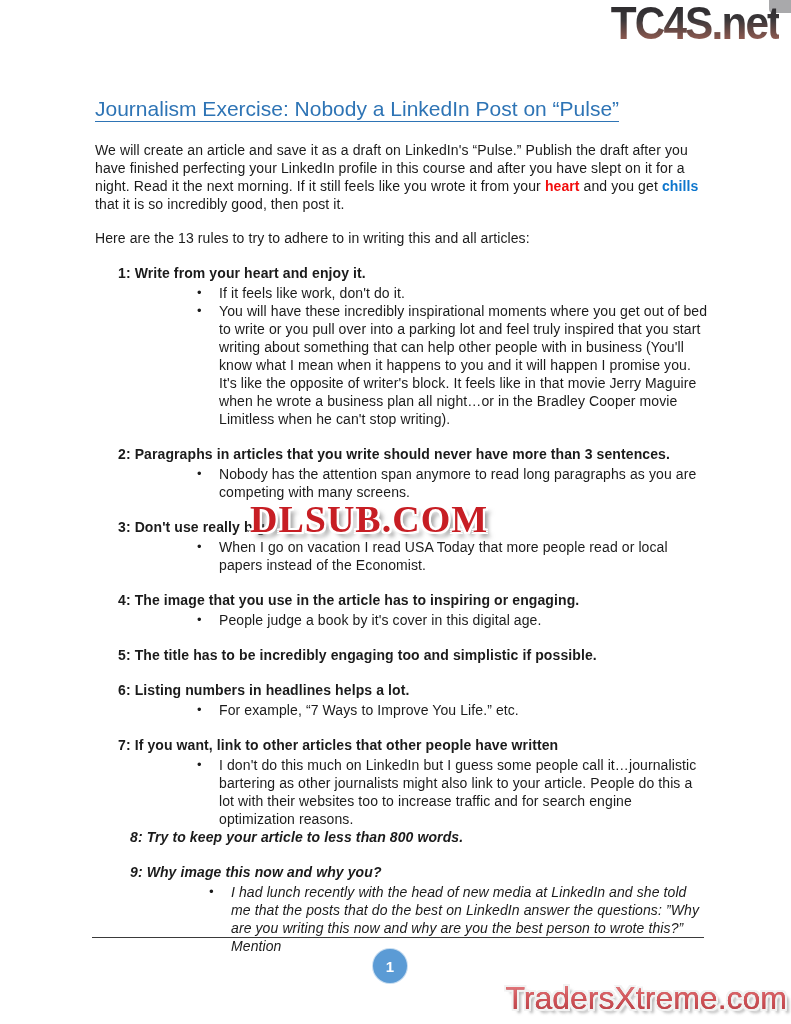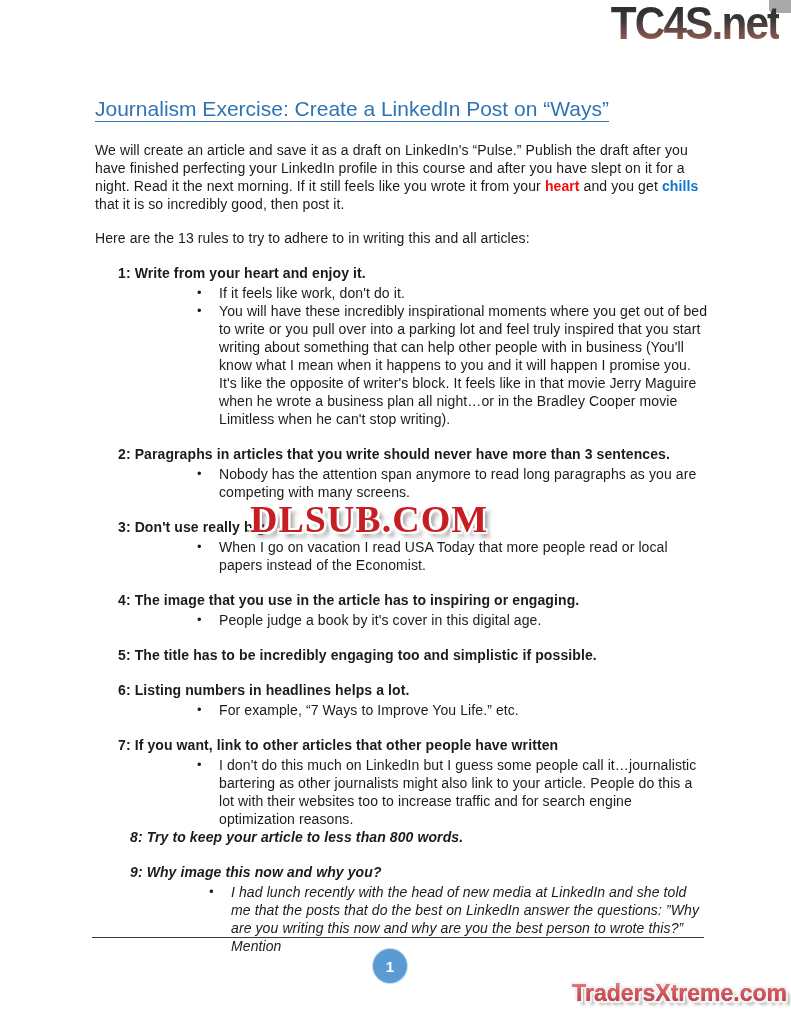--- a/index.html
+++ b/index.html
@@ -45,21 +45,21 @@
   }
   .footer-line{position:absolute;left:92px;top:937px;width:612px;border-top:1.5px solid #3a3a3a;}
   .page-badge{
     position:absolute;left:373px;top:949px;width:34px;height:34px;border-radius:50%;
     background:#5b9bd5;color:#ffffff;font-size:15px;font-weight:700;
     display:flex;align-items:center;justify-content:center;
     box-shadow:0 0 0 1px rgba(91,155,213,.35);
   }
   .tx-logo{
     position:absolute;right:4px;bottom:6px;height:38px;
-    font-size:23px;font-weight:700;letter-spacing:0;white-space:nowrap;
+    font-size:32px;font-weight:400;letter-spacing:0;white-space:nowrap;
   }
   .tx-shadow{
     color:#b03a40;
     text-shadow:
       -2px -2px 0 #f2f2f2, 2px -2px 0 #f2f2f2, -2px 2px 0 #f2f2f2, 2px 2px 0 #f2f2f2,
       -2px 0 0 #f2f2f2, 2px 0 0 #f2f2f2, 0 -2px 0 #f2f2f2, 0 2px 0 #f2f2f2,
       4px 4px 3px rgba(120,120,120,.6);
   }
   .tx-fill{
     position:absolute;left:0;top:0;
@@ -69,21 +69,21 @@
 </style>
 </head>
 <body>
 
 <div class="corner-artifact"></div>
 
 <div class="tc4s-logo">TC4S.net</div>
 
 <div class="content">
 
-  <h1 class="page-title"><span class="underlined">Journalism Exercise: Create a LinkedIn Post on “Ways”</span></h1>
+  <h1 class="page-title"><span class="underlined">Journalism Exercise: Nobody a LinkedIn Post on “Pulse”</span></h1>
 
   <p class="body-text intro"><span>We will create an article and save it as a draft on LinkedIn's “Pulse.” Publish the draft after you have finished perfecting your LinkedIn profile in this course and after you have slept on it for a night. Read it the next morning. If it still feels like you wrote it from your </span><span style="color: rgb(242, 13, 13); font-weight: 700;">heart</span><span> and you get </span><span style="color: rgb(13, 118, 205); font-weight: 700;">chills</span><span> that it is so incredibly good, then post it.</span></p>
 
   <p class="body-text rules-intro">Here are the 13 rules to try to adhere to in writing this and all articles:</p>
 
   <div class="rule body-text">
     <div class="rule-heading">1: Write from your heart and enjoy it.</div>
     <ul>
       <li>If it feels like work, don't do it.</li>
       <li>You will have these incredibly inspirational moments where you get out of bed to write or you pull over into a parking lot and feel truly inspired that you start writing about something that can help other people with in business (You'll know what I mean when it happens to you and it will happen I promise you. It's like the opposite of writer's block. It feels like in that movie Jerry Maguire when he wrote a business plan all night…or in the Bradley Cooper movie Limitless when he can't stop writing).</li>

